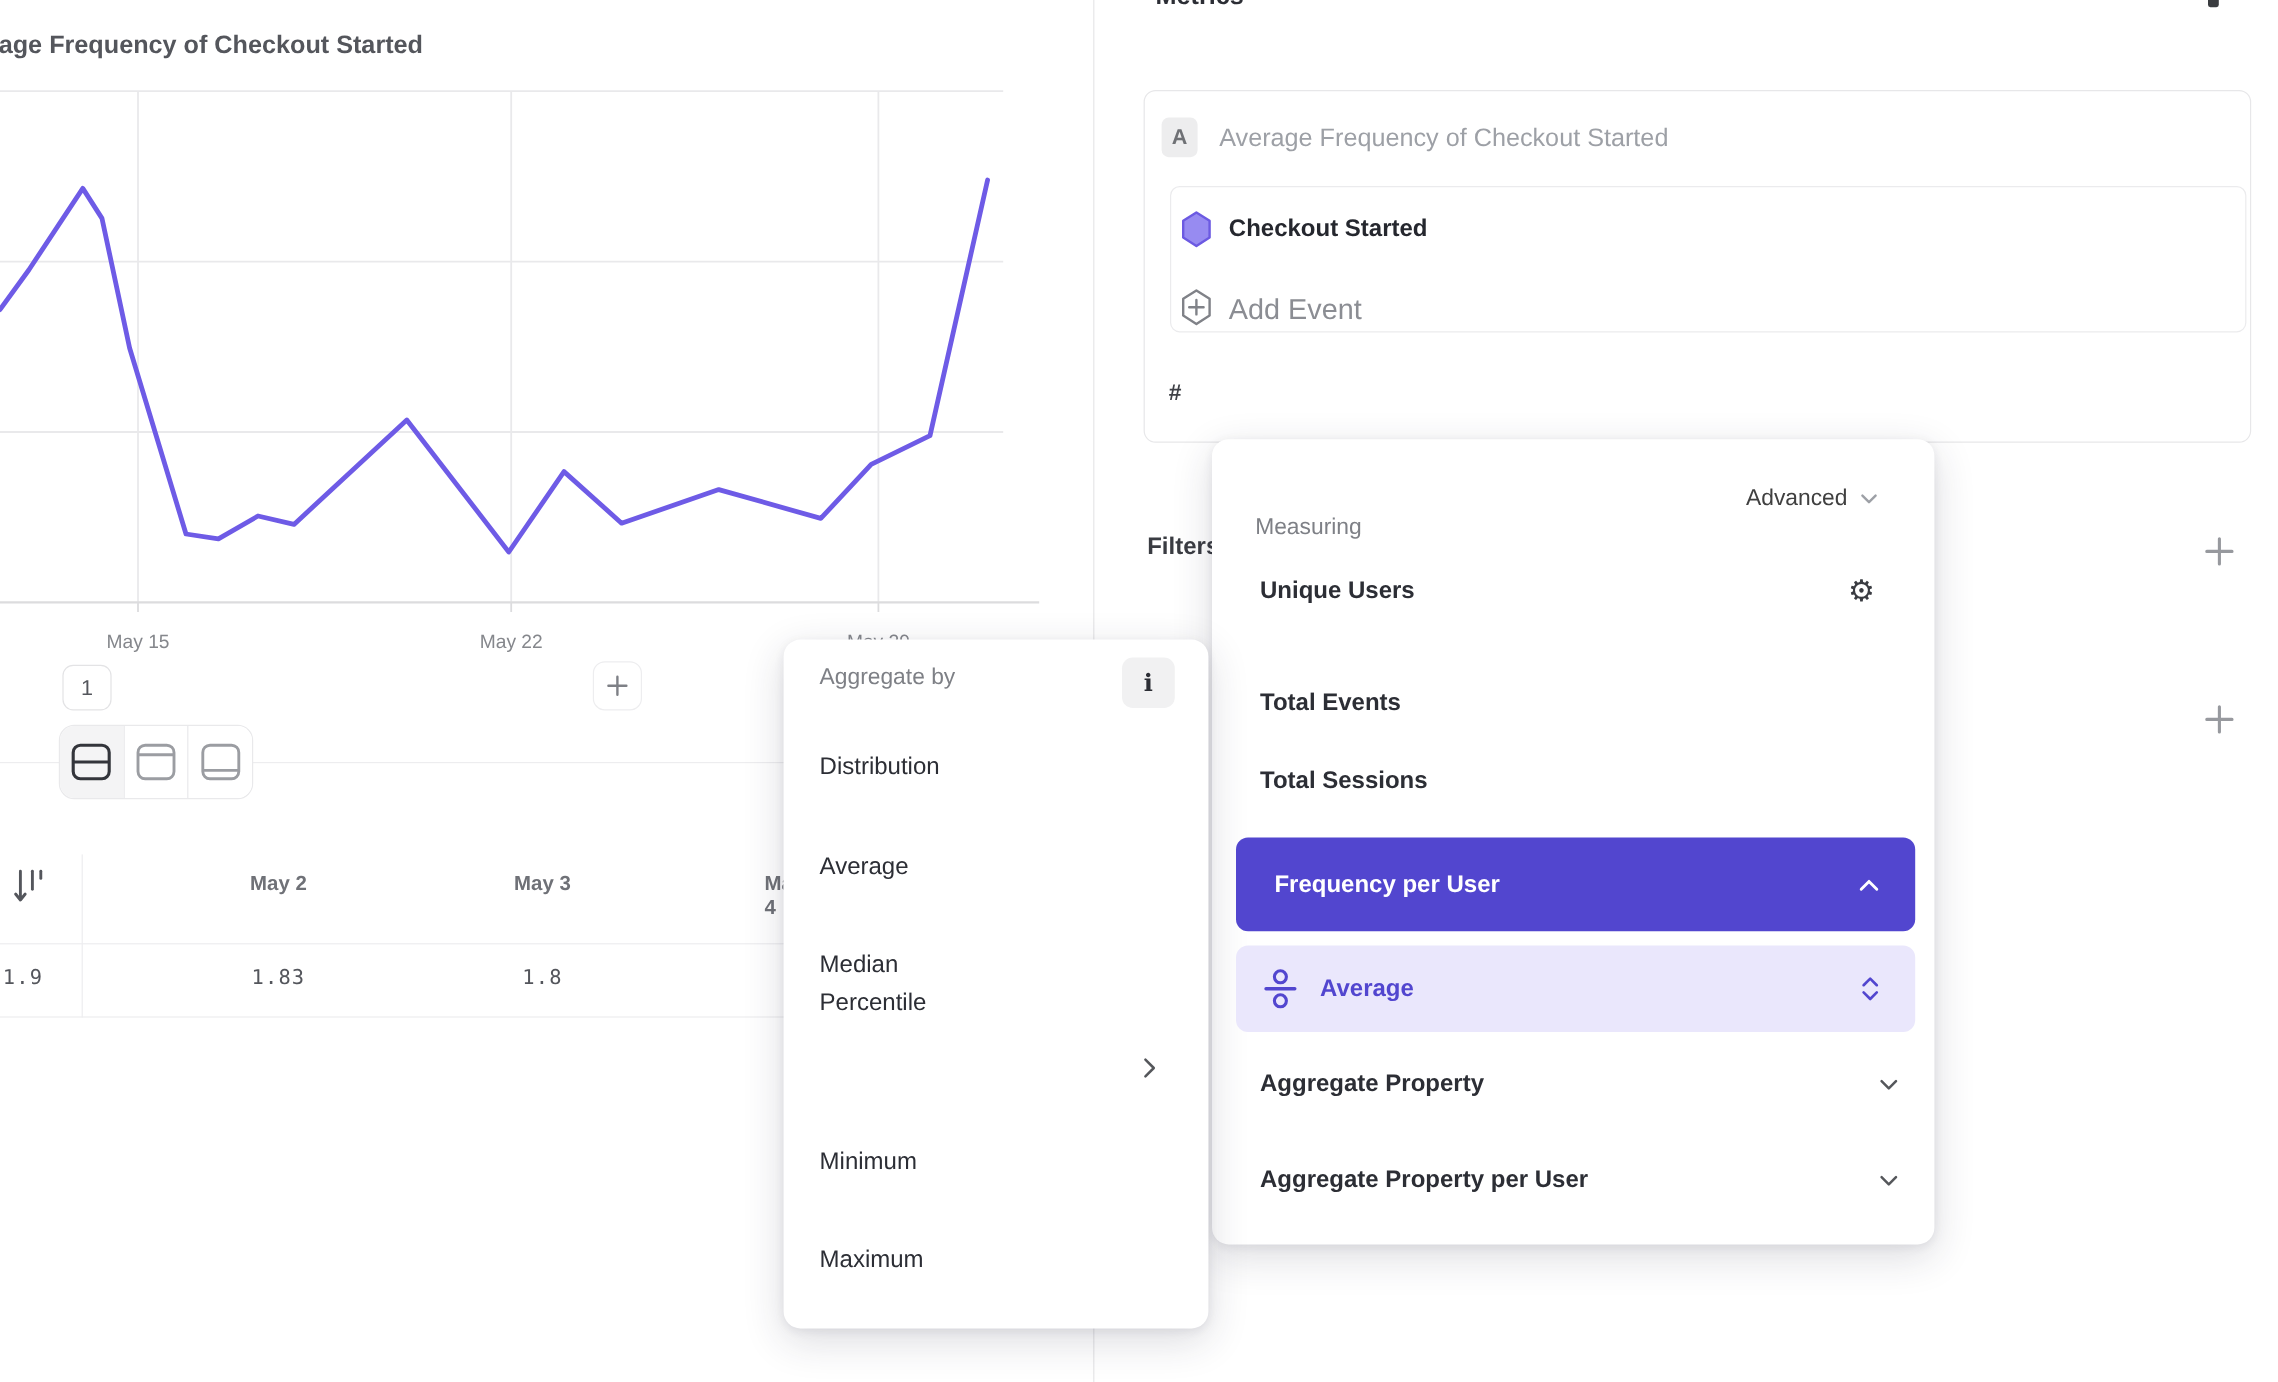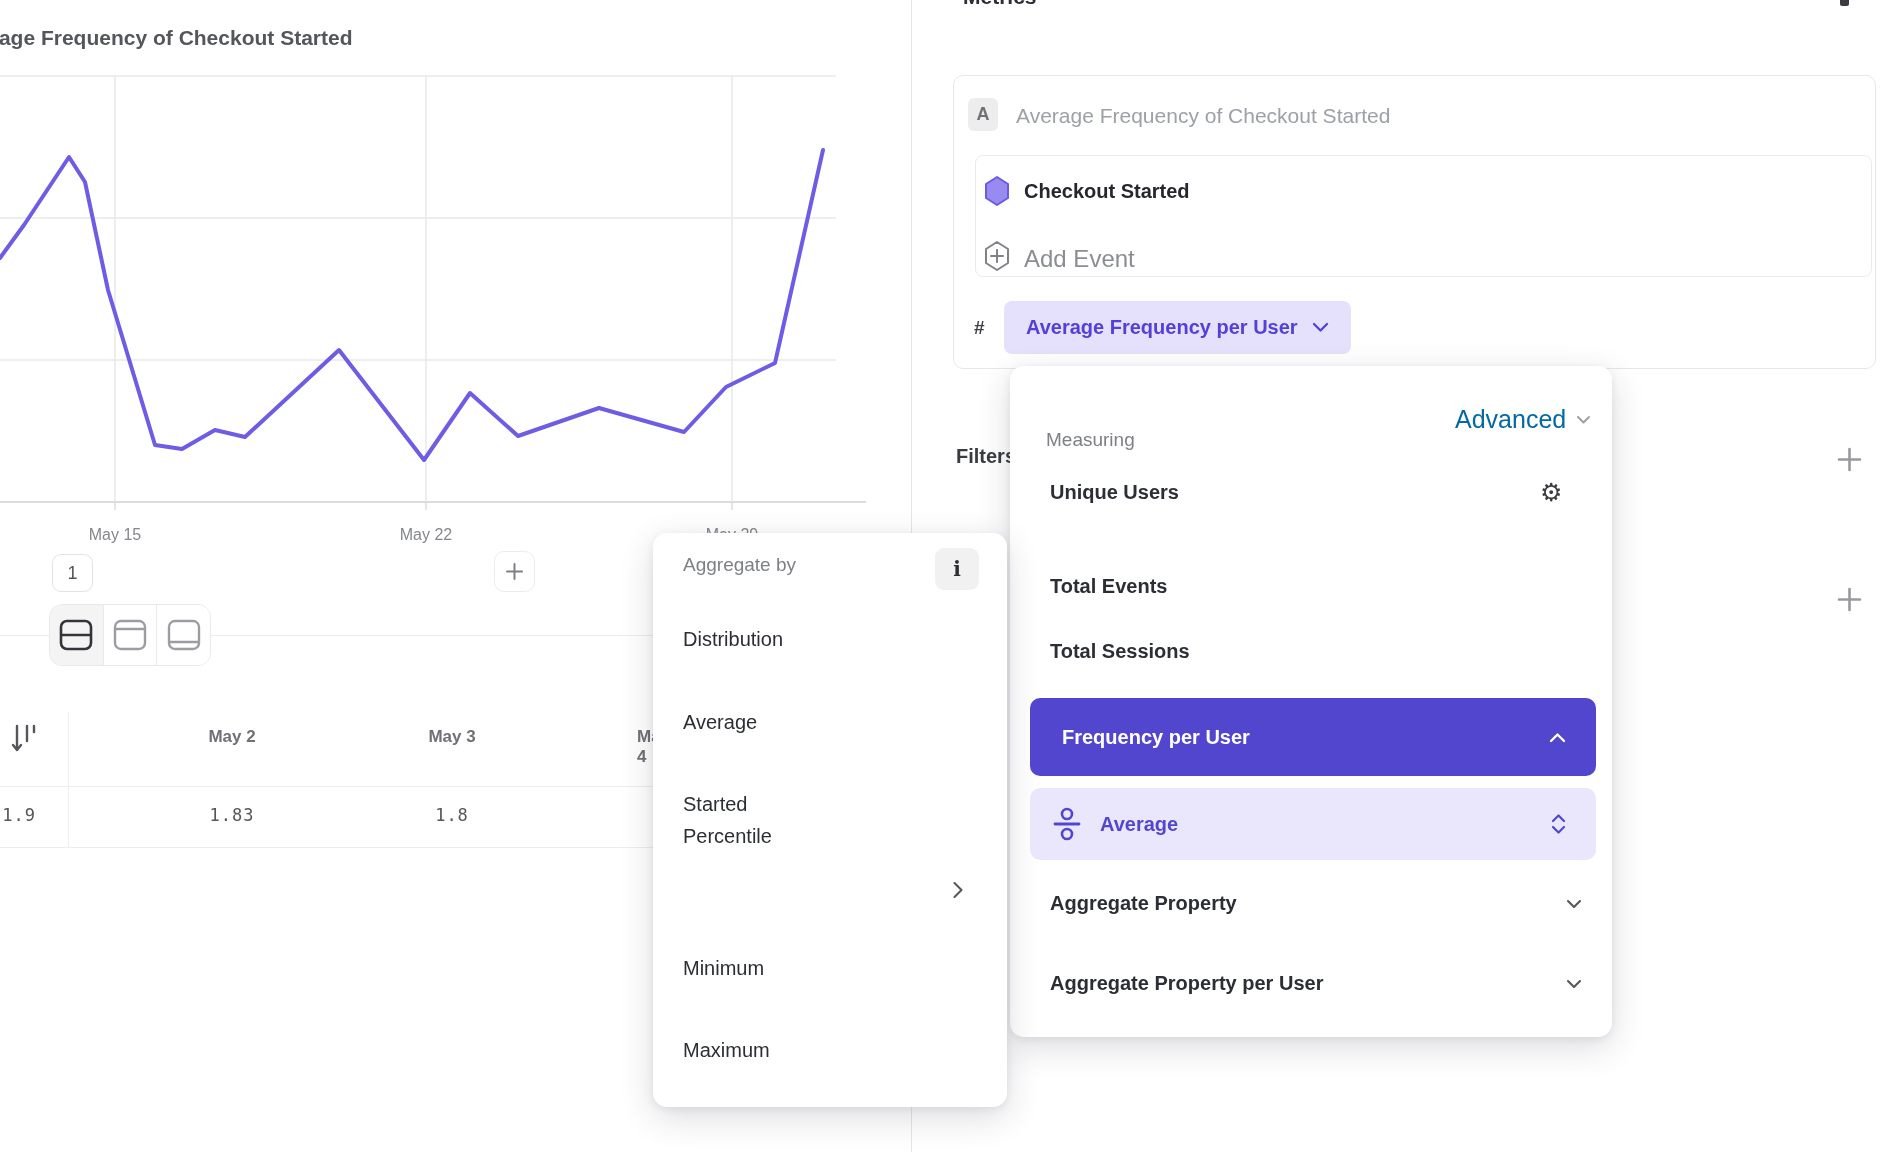--- a/index.html
+++ b/index.html
@@ -66,21 +66,21 @@
   
   .menu-card { background:#fff; border-radius:14px; box-shadow:0 10px 34px rgba(40,40,60,0.16), 0 2px 8px rgba(40,40,60,0.08); }
   #measuring-menu { left:1010px; top:366px; width:602px; height:671px; z-index:5; }
   #aggregate-menu { left:653px; top:533px; width:354px; height:574px; z-index:6; }
 
   .menu-eyebrow { font-size:19px; color:#7e8086; }
   .menu-item { font-size:20px; font-weight:500; color:#2c2e35; white-space:nowrap; }
   .menu-item.bold { font-weight:600; }
 
   #measuring-label { left:1046px; top:405px; }
-  #advanced-toggle { left:1455px; top:405px; display:flex; align-items:center; gap:10px; font-size:25px; color:#0369a1; }
+  #advanced-toggle { left:1455px; top:405px; display:flex; align-items:center; gap:10px; font-size:19px; color:#404040; }
   #mi-unique { left:1050px; top:481px; }
   #gear-btn { left:1540px; top:478px; font-size:25px; color:#3a3c42; }
   #mi-total-events { left:1050px; top:562px;margin-top:13px; }
   #mi-total-sessions { left:1050px; top:640px; }
   #freq-selected { left:1030px; top:698px; width:566px; height:78px; background:#5246cf; border-radius:10px;
                    display:flex; align-items:center; justify-content:space-between; padding:0 30px 0 32px; }
   #freq-selected span { font-size:20px; font-weight:700; color:#ffffff; }
   #avg-subrow { left:1030px; top:788px; width:566px; height:72px; background:#eae7fc; border-radius:10px;
                 display:flex; align-items:center; padding:0 30px 0 22px; }
   #avg-subrow .lbl { font-size:20px; font-weight:600; color:#5246cf; margin-left:18px; flex:1; }
@@ -193,26 +193,20 @@
   </svg>
   <div class="abs" id="event-name">Checkout Started</div>
 
   <svg class="abs" style="left:984px; top:240px;" width="26" height="32" viewBox="0 0 26 32" style2="cursor:pointer;">
     <path d="M13 2 L24 9 V23 L13 30 L2 23 V9 Z" fill="none" stroke="#808288" stroke-width="2" stroke-linejoin="round"></path>
     <path d="M13 10 V22 M7 16 H19" stroke="#808288" stroke-width="2" stroke-linecap="round"></path>
   </svg>
   <div class="abs" id="add-event-label">Add Event</div>
 
   <div class="abs" id="measure-hash">#</div>
-  <div class="abs" id="measure-pill" style="cursor:pointer;">
-    <span>Average Frequency per User</span>
-    <svg width="17" height="11" viewBox="0 0 17 11">
-      <path d="M2 2 L8.5 8.5 L15 2" stroke="#5240d9" stroke-width="2.3" fill="none" stroke-linecap="round" stroke-linejoin="round"></path>
-    </svg>
-  </div>
 
   <div class="abs" id="filters-label">Filters</div>
 
   <svg class="abs side-plus" style="top:446px;" viewBox="0 0 27 27">
     <path d="M13.5 3 V24 M3 13.5 H24" stroke="#97999e" stroke-width="2.6" fill="none" stroke-linecap="round"></path>
   </svg>
   <svg class="abs side-plus" style="top:586px;" viewBox="0 0 27 27">
     <path d="M13.5 3 V24 M3 13.5 H24" stroke="#97999e" stroke-width="2.6" fill="none" stroke-linecap="round"></path>
   </svg>
 
@@ -260,21 +254,21 @@
   </svg>
 
   <div class="abs menu-card" id="aggregate-menu"></div>
   <div class="abs menu-eyebrow" id="aggby-label" style="z-index:8;">Aggregate by</div>
   <div class="abs" id="info-btn" style="z-index:8; cursor:pointer;">
     <span>i</span>
   </div>
 
   <div class="abs menu-item aggby-item" id="ai-distribution" style="z-index:8;">Distribution</div>
   <div class="abs menu-item aggby-item" id="ai-average" style="z-index:8;">Average</div>
-  <div class="abs menu-item aggby-item" id="ai-median" style="z-index:8;">Started</div>
+  <div class="abs menu-item aggby-item" id="ai-median" style="z-index:8;">Median</div>
   <div class="abs menu-item aggby-item" id="ai-percentile" style="z-index:8;">Percentile</div>
   <svg class="abs" style="left:952px; top:881px; z-index:8;" width="12" height="18" viewBox="0 0 12 18">
     <path d="M2.5 2 L9.5 9 L2.5 16" stroke="#55575b" stroke-width="2.1" fill="none" stroke-linecap="round" stroke-linejoin="round"></path>
   </svg>
   <div class="abs menu-item aggby-item" id="ai-minimum" style="z-index:8;">Minimum</div>
   <div class="abs menu-item aggby-item" id="ai-maximum" style="z-index:8;">Maximum</div>
 
 </div>
 
 </body></html>

